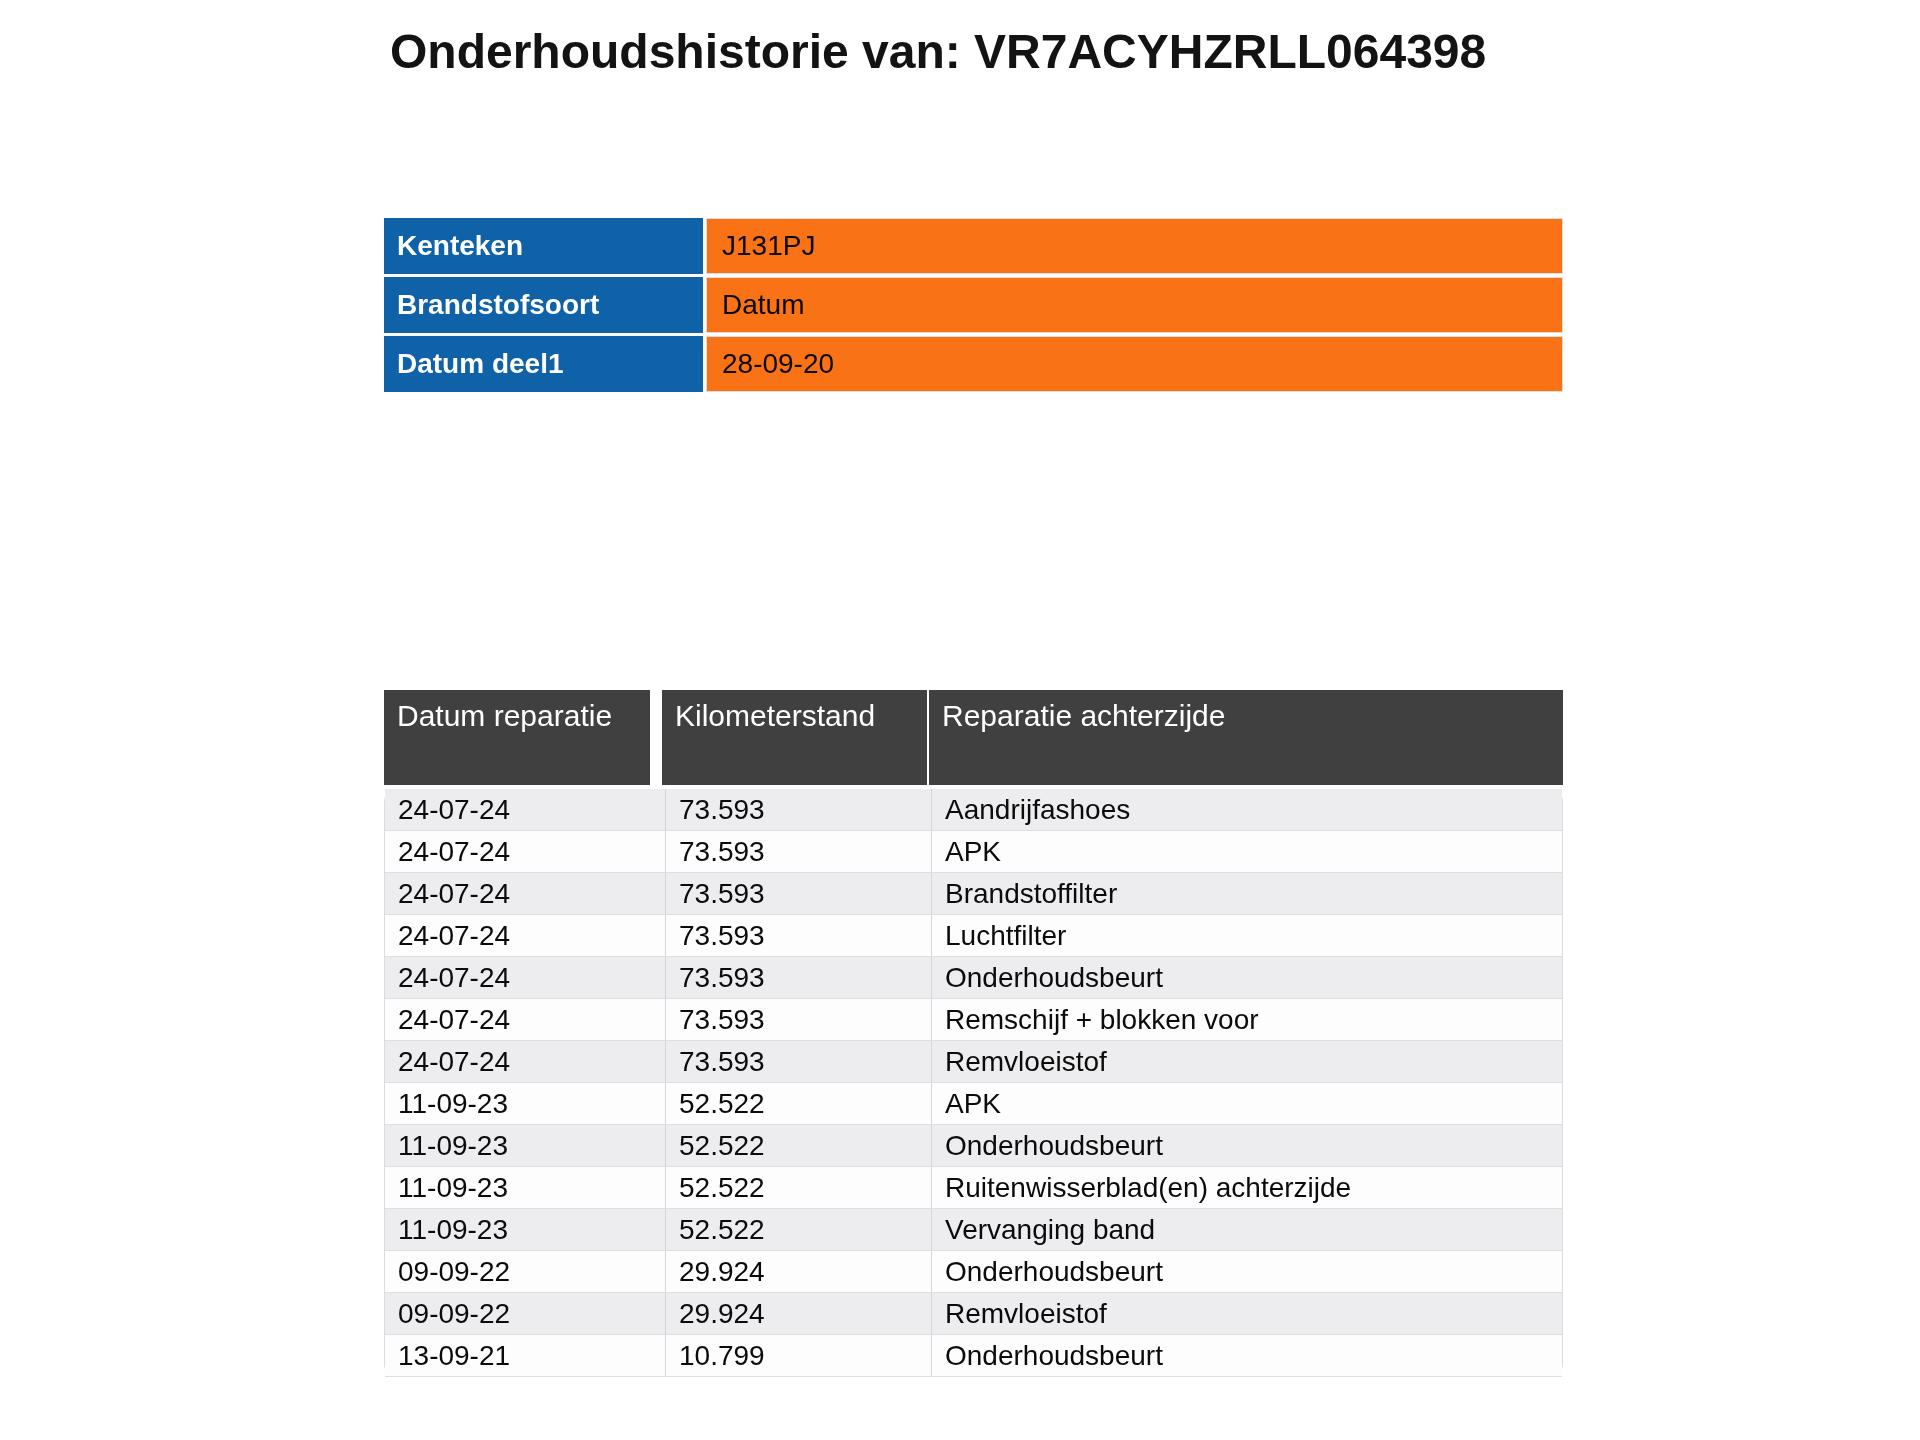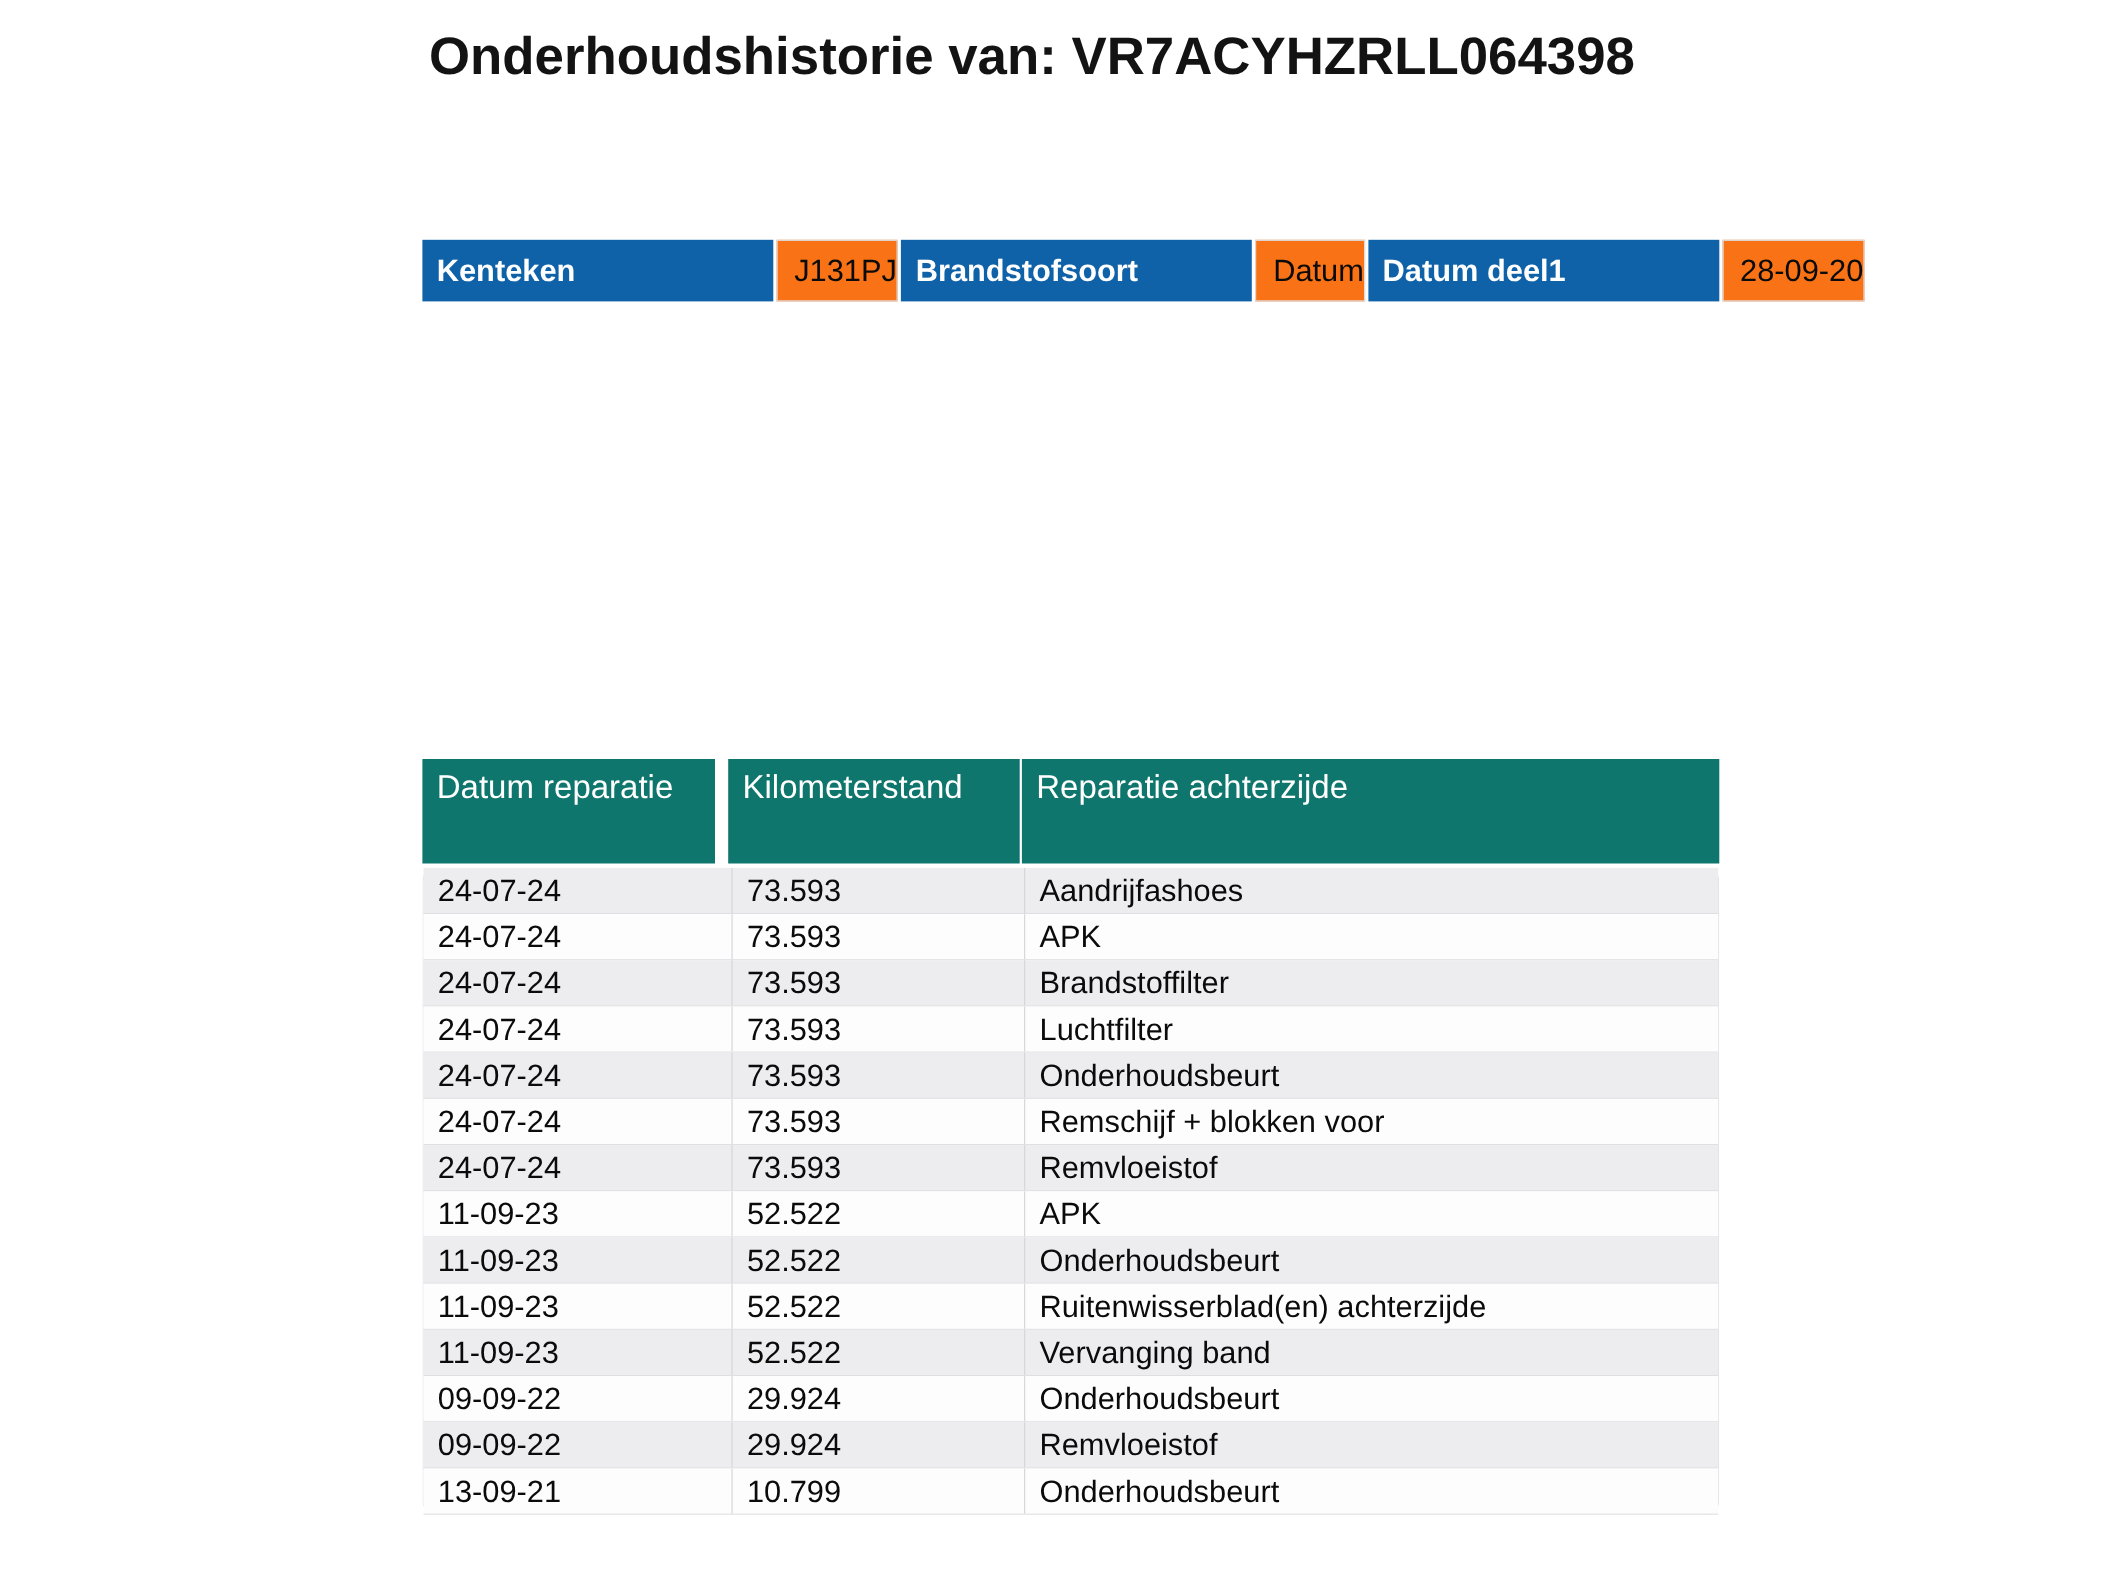--- a/index.html
+++ b/index.html
@@ -26,21 +26,21 @@
     white-space: nowrap;
   }
 
   
   .info-table {
     position: absolute;
     left: 384px;
     top: 218px;
     width: 1179px;
     display: flex;
-    flex-direction: row;
+    flex-direction: column;
     gap: 3px;
   }
   .info-row { display: flex; height: 56px; }
   .info-label {
     width: 319px;
     background: #1062A8;
     color: #ffffff;
     font-weight: bold;
     font-size: 28px;
     display: flex;
@@ -70,21 +70,21 @@
     left: 384px;
     top: 690px;
     width: 1179px;
   }
   .history-header {
     display: flex;
     height: 95px;
     margin-bottom: 4px;
   }
   .hcell {
-    background: #0f766e;
+    background: #404040;
     color: #ffffff;
     font-size: 30px;
     padding: 9px 0 0 13px;
     box-sizing: border-box;
   }
   .hcell.c1 { width: 266px; flex: none; }
   .hcell.c2 { width: 265px; flex: none; margin-left: 12px; }
   .hcell.c3 { flex: 1; margin-left: 2px; }
 
   .history-body {

